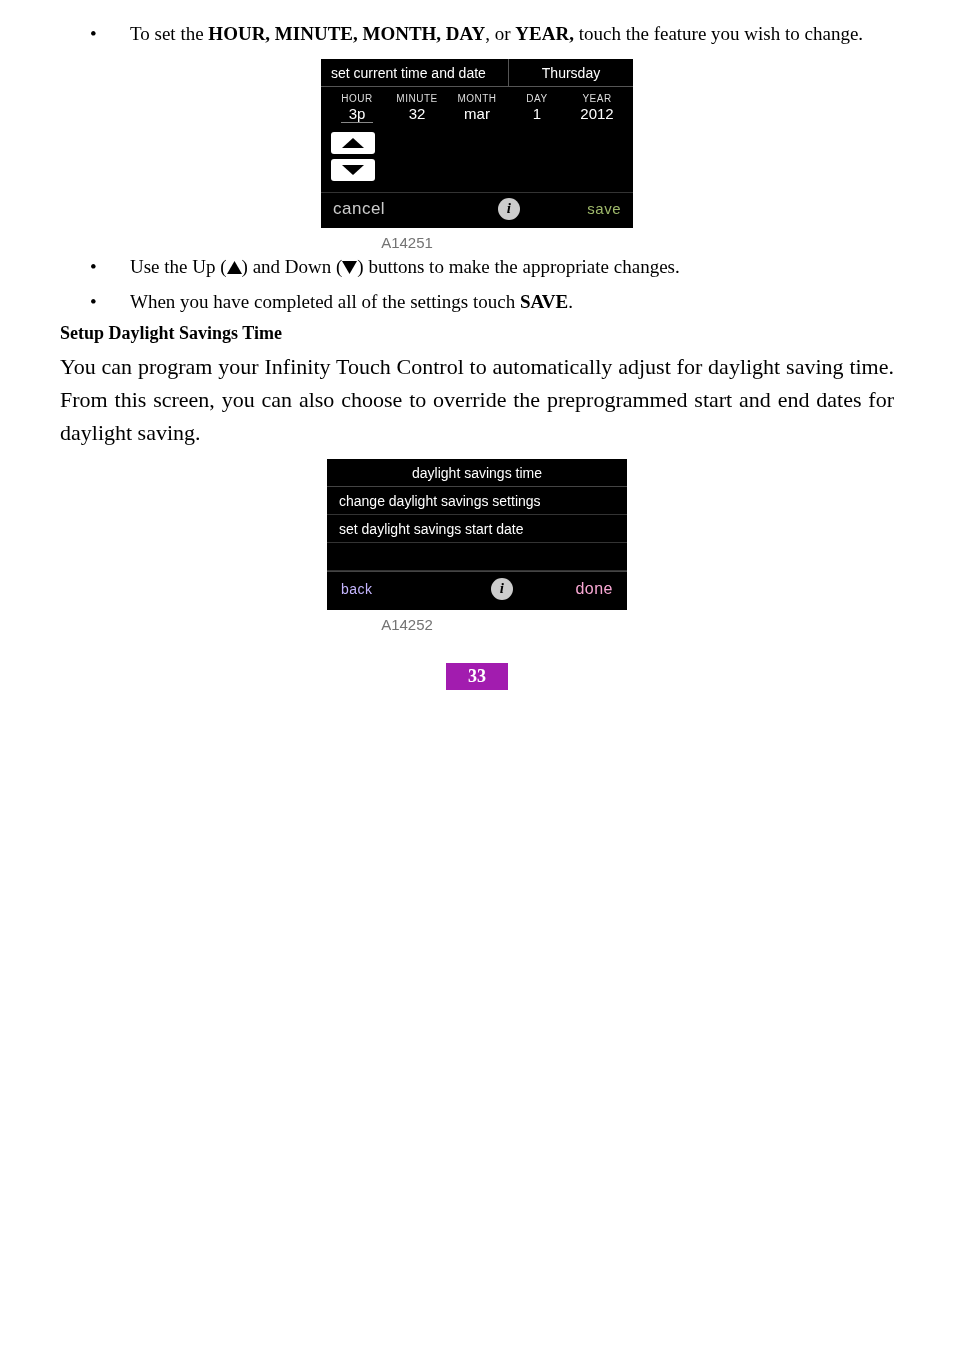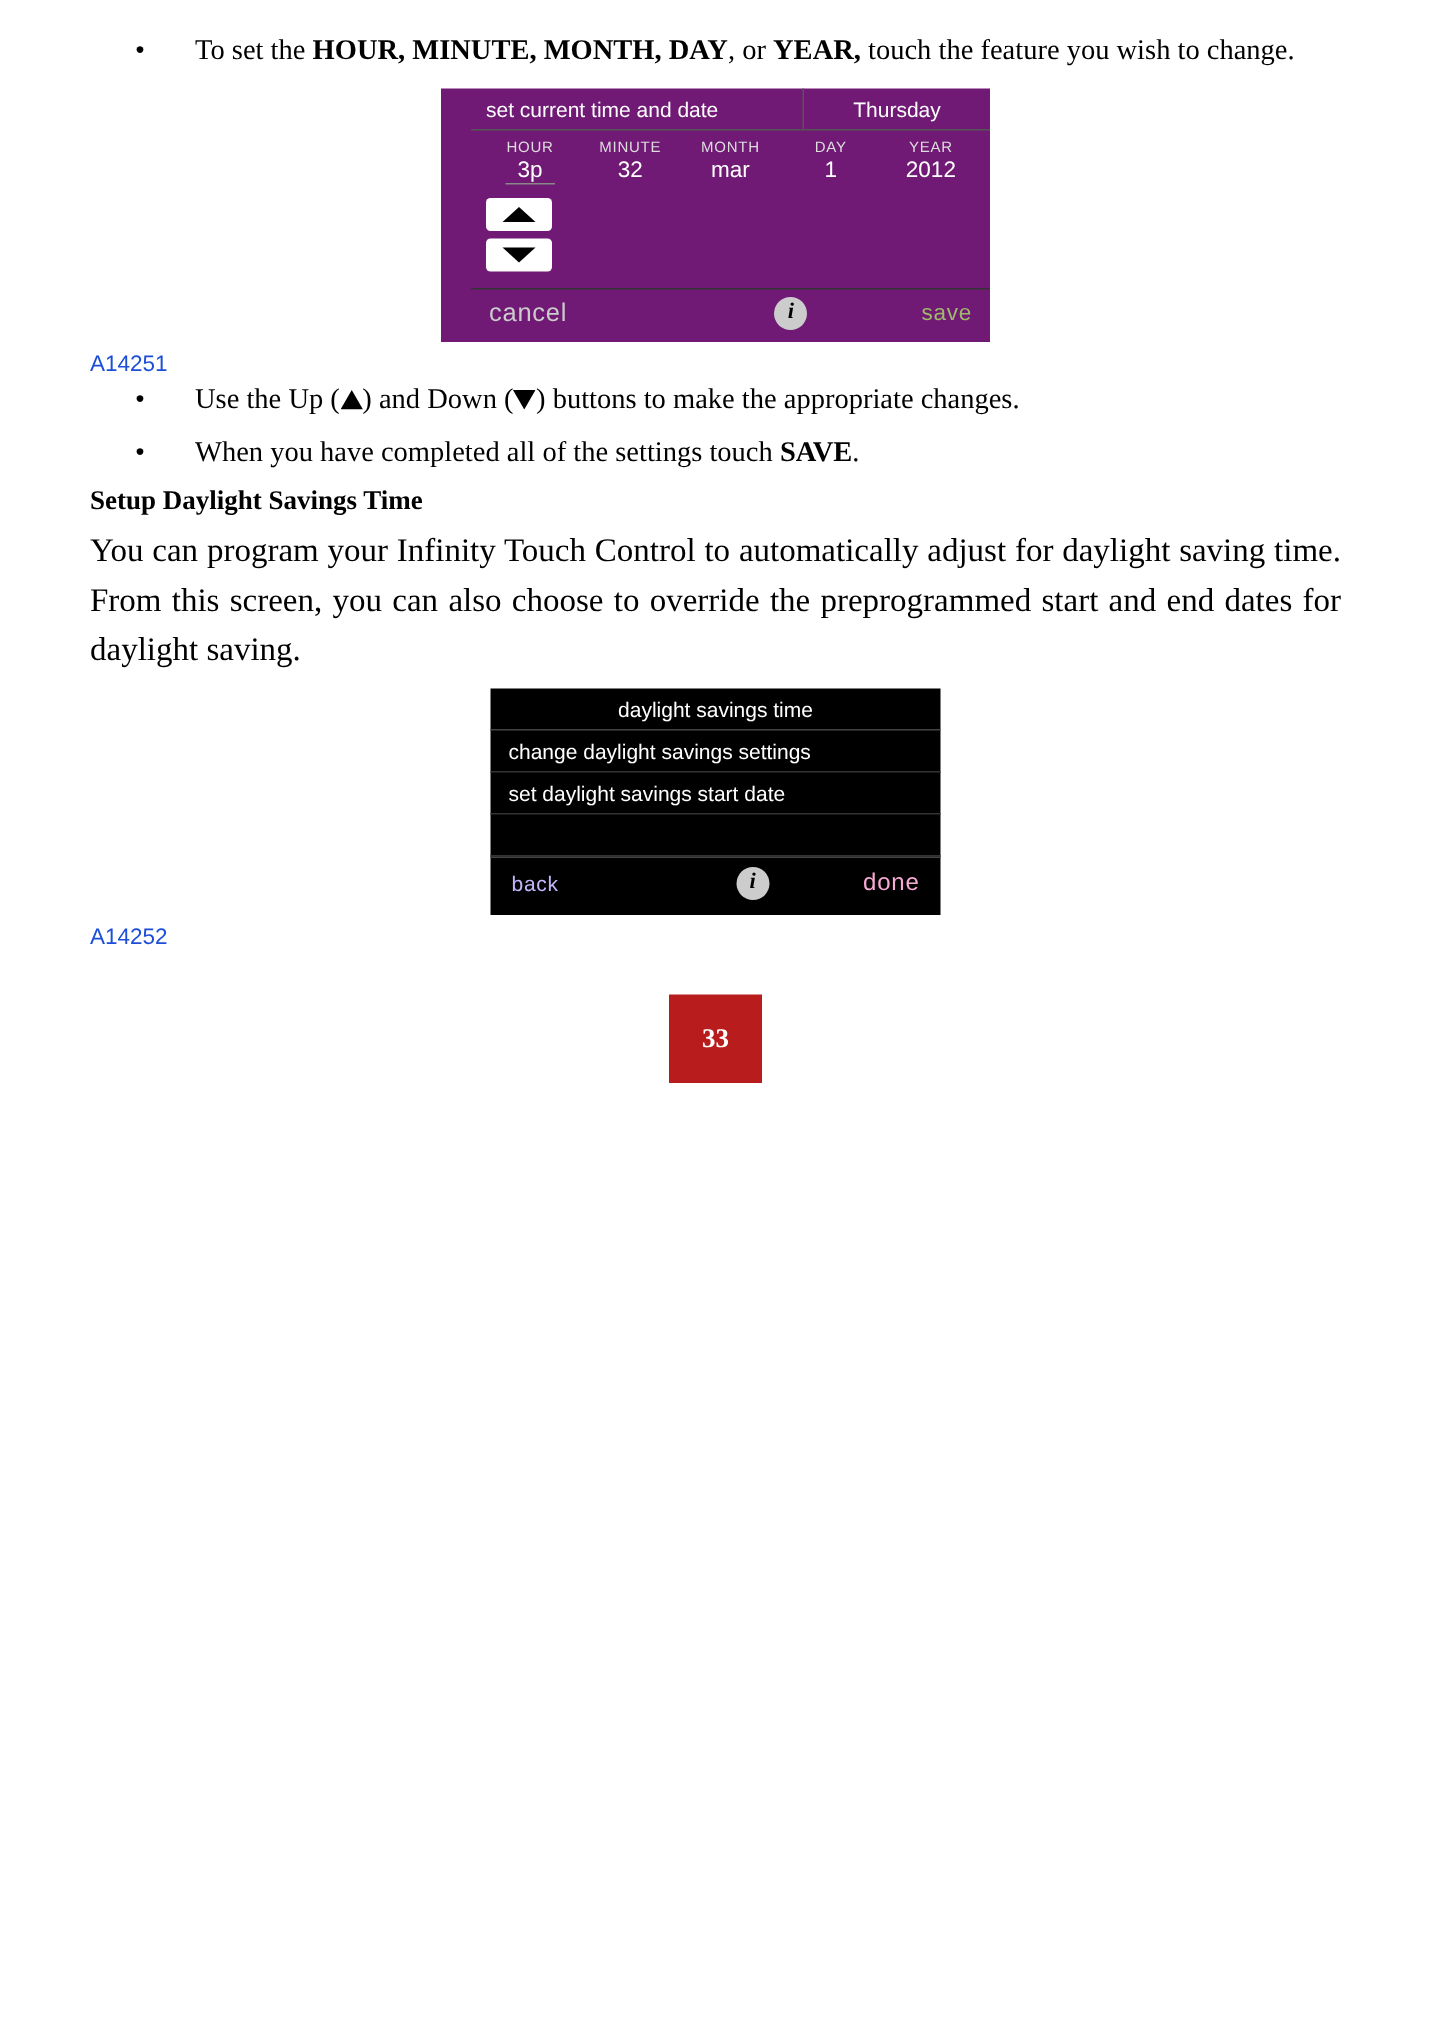--- a/index.html
+++ b/index.html
@@ -31,50 +31,49 @@
     position: absolute;
     left: 30px;
     top: 0;
     font-size: 19px;
   }
   .figure-wrap {
     text-align: center;
     margin: 10px 0 2px 0;
   }
   .caption {
-    text-align: left;
+    text-align: center;
     font-family: Arial, Helvetica, sans-serif;
     font-size: 15px;
-    color: #1d4ed8;
+    color: #737373;
     padding-right: 140px;
     margin: 6px 0 2px 0;
   }
   h3.section {
     font-family: "Times New Roman", Times, serif;
     font-weight: bold;
     font-size: 18px;
     margin: 6px 0 6px 0;
   }
   p.body {
     font-size: 22px;
     line-height: 1.5;
     margin: 0 0 10px 0;
     text-align: justify;
   }
 
   
   .screen1 {
     display: inline-block;
-    width: 346px;
-    background: #701a75;
+    width: 312px;
+    background: #000000;
     color: #fff;
     font-family: Arial, Helvetica, sans-serif;
     text-align: left;
     vertical-align: top;
-    padding-left: 20px;
   }
   .s1-header {
     display: flex;
     font-size: 14px;
   }
   .s1-header .left {
     flex: 1;
     padding: 6px 8px 5px 10px;
     border-bottom: 1px solid #555;
   }
@@ -206,25 +205,25 @@
     color: #f9a8d4;
     letter-spacing: 0.5px;
   }
 
   .page-num-wrap {
     text-align: center;
     margin-top: 30px;
   }
   .page-num {
     display: inline-block;
-    background: #b91c1c;
+    background: #a21caf;
     color: #fff;
     font-weight: bold;
     font-size: 18px;
-    padding: 19px 22px;
+    padding: 3px 22px;
     font-family: "Times New Roman", Times, serif;
   }
 </style>
 </head>
 <body>
 
 <div class="page">
 
   <ul class="outer">
     <li>

